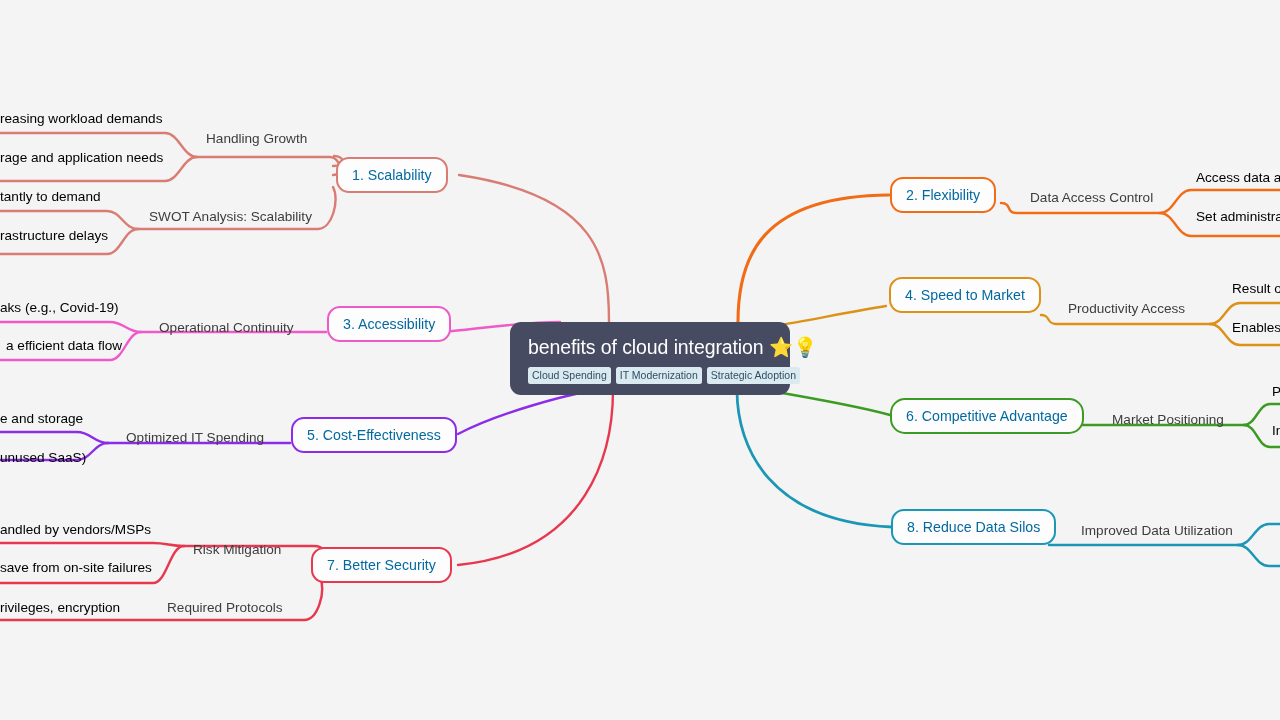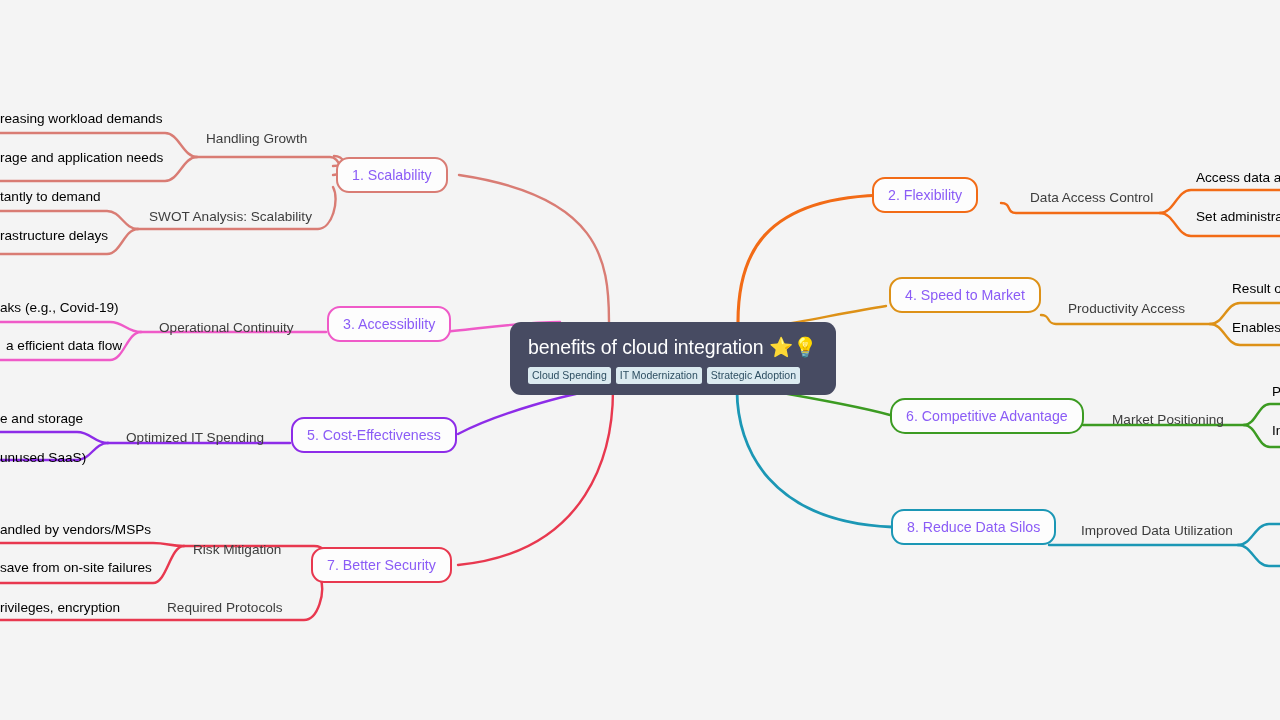--- a/index.html
+++ b/index.html
@@ -23,21 +23,21 @@
     left: 0; top: 0;
     width: 1280px; height: 720px;
     pointer-events: none;
   }
 
   
   .root-node {
     position: absolute;
     left: 510px;
     top: 322px;
-    width: 326px;
+    width: 280px;
     box-sizing: border-box;
     background: #474b62;
     border-radius: 11px;
     padding: 13px 18px 11px 18px;
     z-index: 40;
   }
   .root-title {
     color: #ffffff;
     font-size: 19.5px;
     line-height: 24px;
@@ -69,21 +69,21 @@
     height: 36px;
     display: flex;
     align-items: center;
     justify-content: center;
     box-sizing: border-box;
     padding: 0 14px;
     z-index: 30;
   }
   .branch span {
     font-size: 14.2px;
-    color: #8b5cf6;
+    color: #0369a1;
     white-space: nowrap;
     line-height: 16px;
   }
 
   
   .mid-label {
     position: absolute;
     font-size: 13.6px;
     color: #3d3d3d;
     white-space: nowrap;
@@ -165,21 +165,21 @@
       <span class="root-tag">Cloud Spending</span>
       <span class="root-tag">IT Modernization</span>
       <span class="root-tag">Strategic Adoption</span>
     </div>
   </div>
 
   <div class="branch" style="left:336px; top:157px; border-color:#d97c74;">
     <span>1. Scalability</span>
   </div>
 
-  <div class="branch" style="left:872px; top:177px; border-color:#f26b16;">
+  <div class="branch" style="left:890px; top:177px; border-color:#f26b16;">
     <span>2. Flexibility</span>
   </div>
 
   <div class="branch" style="left:327px; top:306px; border-color:#ef5ac8;">
     <span>3. Accessibility</span>
   </div>
 
   <div class="branch" style="left:889px; top:277px; border-color:#dd9117;">
     <span>4. Speed to Market</span>
   </div>

